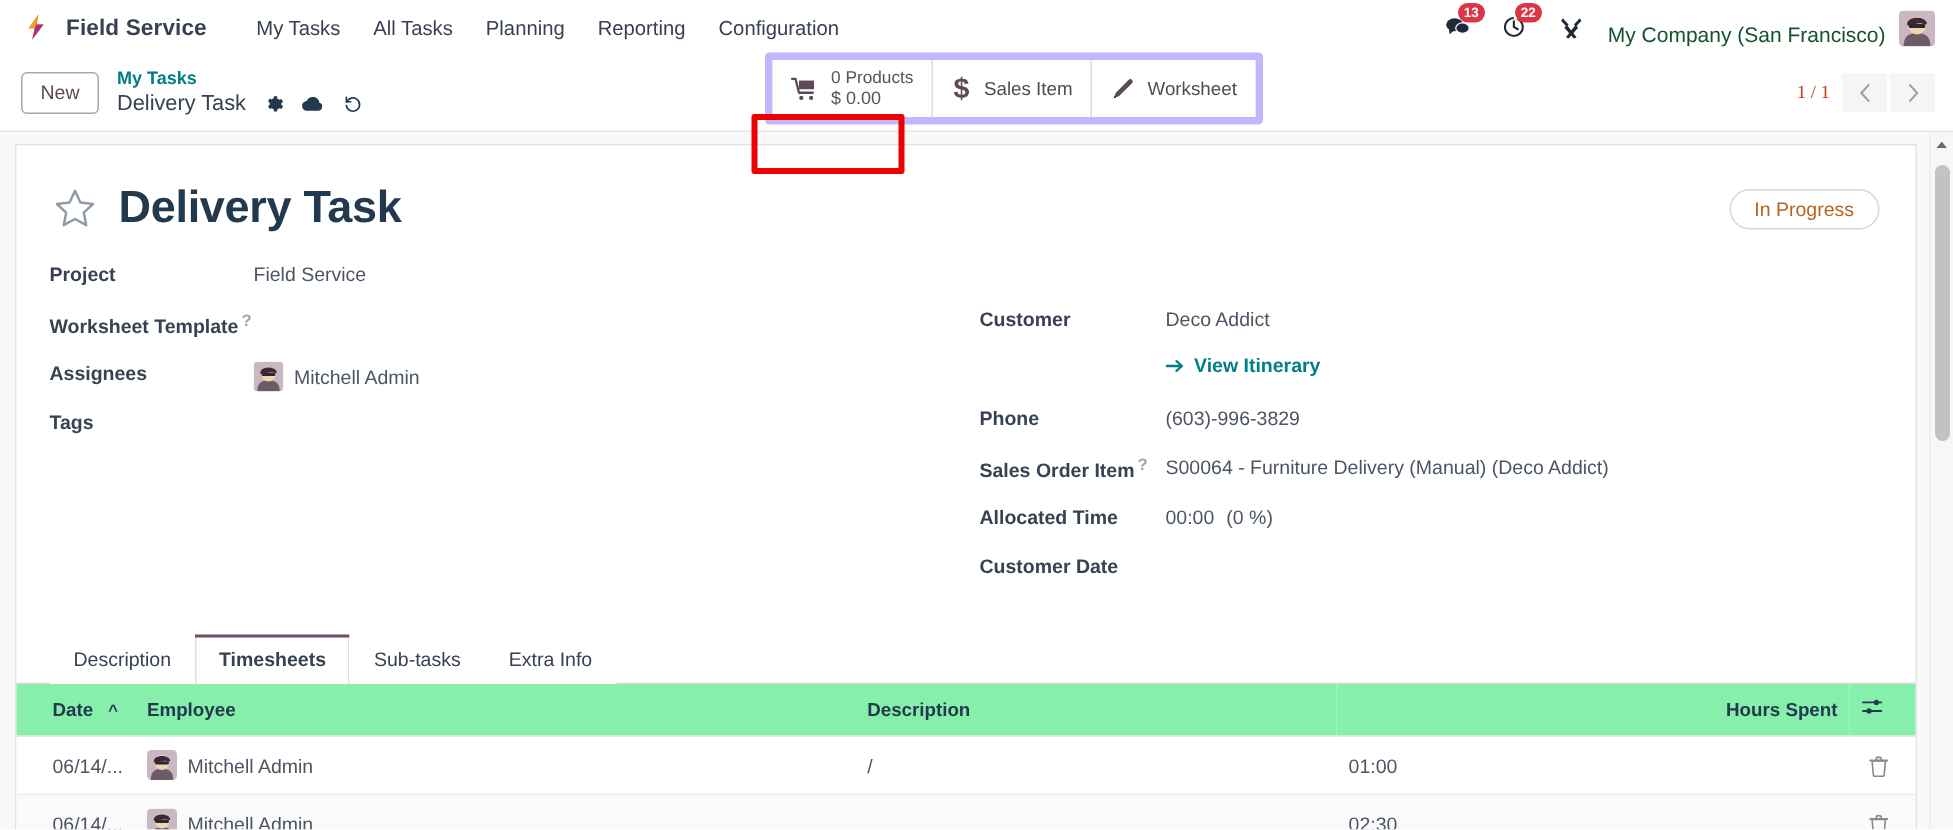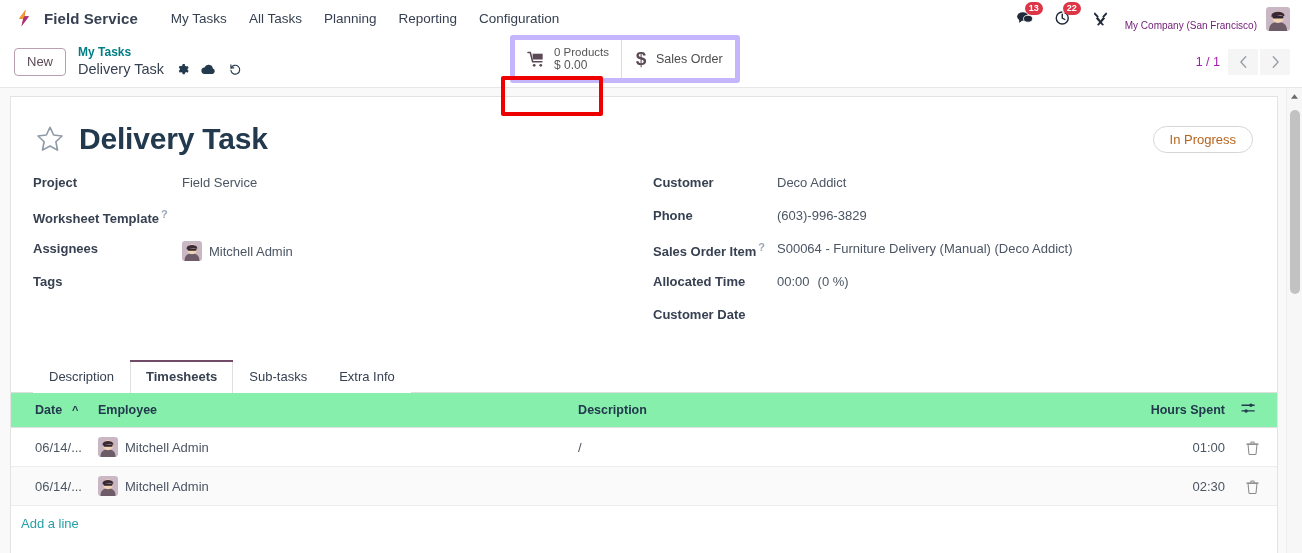--- a/index.html
+++ b/index.html
@@ -39,21 +39,21 @@
     display: flex; align-items: center;
   }
   .badge-count {
     position: absolute; top: -3px; right: 1px;
     background: #dc3545; color: #fff;
     font-size: 9px; font-weight: 700;
     border-radius: 8px; padding: 1px 4px 1px 4px;
     line-height: 11px; min-width: 15px; text-align: center;
   }
   .company-name {
-    font-size: 10px; color: #701a75; padding: 0 9px 0 6px;
+    font-size: 14px; color: #14532d; padding: 0 9px 0 6px;
     white-space: nowrap; cursor: pointer;
   }
   .user-avatar {
     width: 24px; height: 24px; border-radius: 3px;
     overflow: hidden; cursor: pointer; flex: none;
   }
 
   
   .cp {
     height: 52px; background: #ffffff;
@@ -104,21 +104,21 @@
   .highlight-box {
     position: absolute;
     left: 501px; top: 40px; width: 102px; height: 40px;
     border: 4px solid #ee0000; border-radius: 2px;
     pointer-events: none; z-index: 30;
   }
 
   .pager {
     margin-left: auto; display: flex; align-items: center; gap: 8px;
   }
-  .pager-count { font-size: 12.5px; color: #a21caf; white-space: nowrap; }
+  .pager-count { font-size: 12.5px; color: #c2410c; white-space: nowrap; font-family: Liberation Serif, serif; }
   .pager-btns { display: flex; }
   .pager-btn {
     width: 30px; height: 26px; background: #f5f5f5;
     border: none; cursor: pointer;
     display: flex; align-items: center; justify-content: center;
     color: #9aa0a6;
   }
   .pager-btn + .pager-btn { margin-left: 2px; }
 
   
@@ -144,25 +144,25 @@
   }
   .status-badge {
     margin-left: auto; border: 1px solid #d6d6d6; border-radius: 16px;
     padding: 5px 16px; font-size: 13px; color: #b8641d;
     cursor: pointer; white-space: nowrap; background: #fff;
   }
 
   
   .fields { display: flex; padding-top: 10px; }
   .col-left { width: 620px; flex: none; }
-  .col-right { flex: 1; }
+  .col-right { flex: 1; margin-top: 30px; }
   .field-row { display: flex; align-items: flex-start; min-height: 33px; }
   .f-label {
     font-size: 13px; font-weight: 700; color: #374151;
-    width: 149px; flex: none; padding-top: 2px; white-space: nowrap;
+    width: 136px; flex: none; padding-top: 2px; white-space: nowrap;
   }
   .col-right .f-label { width: 124px; }
   .f-help {
     color: #9aa7b4; font-size: 11px; vertical-align: super;
     margin-left: 2px; cursor: help;
   }
   .f-value { font-size: 13px; color: #4b5563; padding-top: 2px; }
   .chip-avatar {
     width: 20px; height: 20px; border-radius: 3px; overflow: hidden;
     display: inline-block; vertical-align: middle; margin-right: 7px;
@@ -205,21 +205,21 @@
     border-bottom: 1px solid #e0e0e0;
     background: #86efac; white-space: nowrap;
   }
   .list th.num { text-align: right; }
   .list td {
     font-size: 13px; color: #4b5563;
     padding: 9px 8px; border-bottom: 1px solid #ededed;
     background: #fff;
   }
   .list tr.alt td { background: #fafafa; }
-  .list td.num { text-align: right; white-space: nowrap; margin-top: 32px; }
+  .list td.num { text-align: left; white-space: nowrap; margin-top: 32px; }
   .th-date { padding-left: 24px !important; width: 74px; }
   .td-date { padding-left: 24px !important; white-space: nowrap; }
   .sort-caret { margin-left: 10px; color: #23394d; font-size: 11px; }
   .cell-emp { display: flex; align-items: center; }
   .trash {
     display: inline-flex; width: 22px; justify-content: center;
     color: #8a8a8a; cursor: pointer; vertical-align: middle;
   }
   .td-trash { width: 34px; padding-right: 14px !important; text-align: right; }
   .th-opt { width: 34px; padding-right: 14px !important; text-align: right; }
@@ -343,21 +343,30 @@
         <span class="statbtn-l1">0 Products</span>
         <span class="statbtn-l2">$ 0.00</span>
       </span>
     </div>
     <div class="statbtn">
       <span class="stat-icon">
         <svg width="14" height="20" viewBox="0 0 14 22">
           <text x="7" y="18" font-family="Liberation Sans, sans-serif" font-size="21" font-weight="700" fill="#5c4a56" text-anchor="middle">$</text>
         </svg>
       </span>
-      <span class="statbtn-label">Sales Order</span>
+      <span class="statbtn-label">Sales Item</span>
+    </div>
+    <div class="statbtn">
+      <span class="stat-icon">
+        <svg width="17" height="17" viewBox="0 0 24 24">
+          <path d="M20.5 2.8 a2.6 2.6 0 0 1 0 3.7 L8.6 18.4 L3.4 20.5 L5.5 15.3 L17.4 3.4 a2.6 2.6 0 0 1 3.1 -.6z" fill="#5c4a56"></path>
+          <path d="M4.2 18.2 L3.4 20.5 L5.7 19.7 Z" fill="#2f2533"></path>
+        </svg>
+      </span>
+      <span class="statbtn-label">Worksheet</span>
     </div>
   </div>
 
   <div class="highlight-box"></div>
 
   <div class="pager">
     <span class="pager-count">1 / 1</span>
     <span class="pager-btns">
       <button class="pager-btn">
         <svg width="11" height="14" viewBox="0 0 12 16">
@@ -416,20 +425,29 @@
         <div class="field-row">
           <span class="f-label">Tags</span>
           <span class="f-value"></span>
         </div>
       </div>
 
       <div class="col-right">
         <div class="field-row">
           <span class="f-label">Customer</span>
           <span class="f-value">Deco Addict</span>
+        </div>
+        <div class="field-row">
+          <span class="f-label"></span>
+          <span class="itinerary">
+            <svg width="13" height="12" viewBox="0 0 16 14">
+              <path d="M1 7 L13 7 M9 3 L13.5 7 L9 11" fill="none" stroke="#017e84" stroke-width="1.9" stroke-linecap="round" stroke-linejoin="round"></path>
+            </svg>
+            <span>View Itinerary</span>
+          </span>
         </div>
         <div class="field-row">
           <span class="f-label">Phone</span>
           <span class="f-value">(603)-996-3829</span>
         </div>
         <div class="field-row">
           <span class="f-label">
             <span>Sales Order Item</span><span class="f-help">?</span>
           </span>
           <span class="f-value">S00064 - Furniture Delivery (Manual) (Deco Addict)</span>

